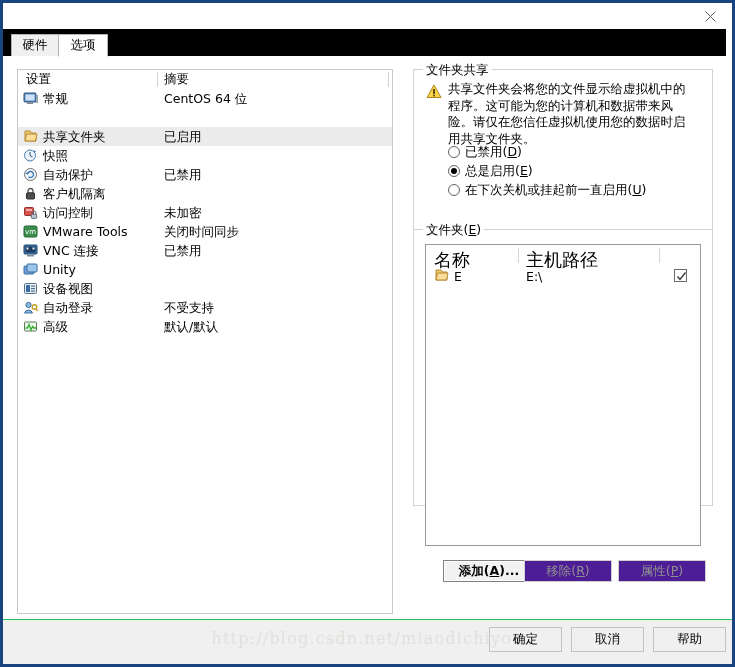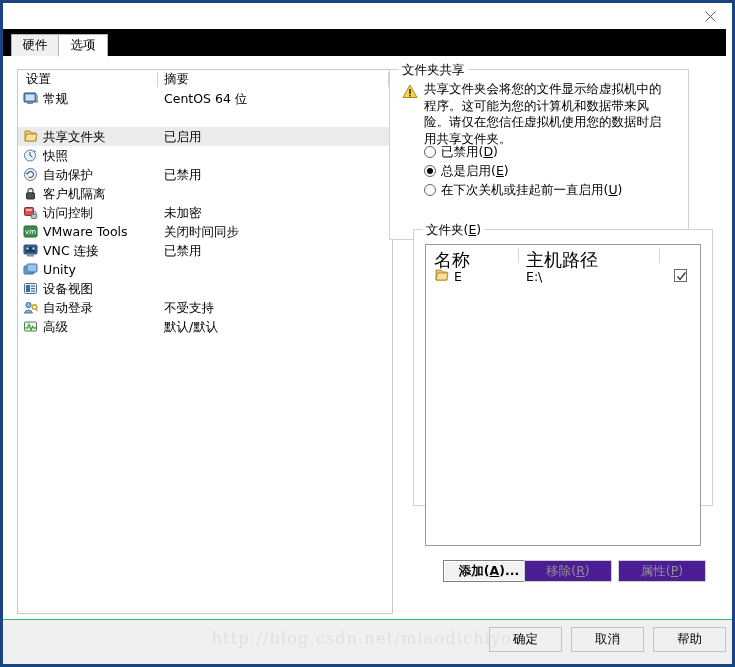--- a/index.html
+++ b/index.html
@@ -100,21 +100,21 @@
     position:absolute;
     box-sizing:border-box;
     border:1px solid #d2d2d2;
     background:#ffffff;
   }
   .group-title{
     position:absolute;top:-8px;left:9px;
     background:#ffffff;padding:0 3px;
     font-size:12.5px;color:#000;white-space:nowrap;
   }
-  #folder-sharing-group{left:386px;top:13px;width:300px;height:171px;}
+  #folder-sharing-group{left:410px;top:13px;width:300px;height:171px;}
   #folders-group{left:410px;top:173px;width:300px;height:277px;}
   .warn-icon{position:absolute;left:12px;top:14px;width:16px;height:15px;}
   .warn-text{
     position:absolute;left:34px;top:11px;width:248px;
     font-size:12.5px;line-height:16.5px;color:#000;
   }
   .radio-row{
     position:absolute;left:34px;height:17px;
     display:flex;align-items:center;
     cursor:default;

